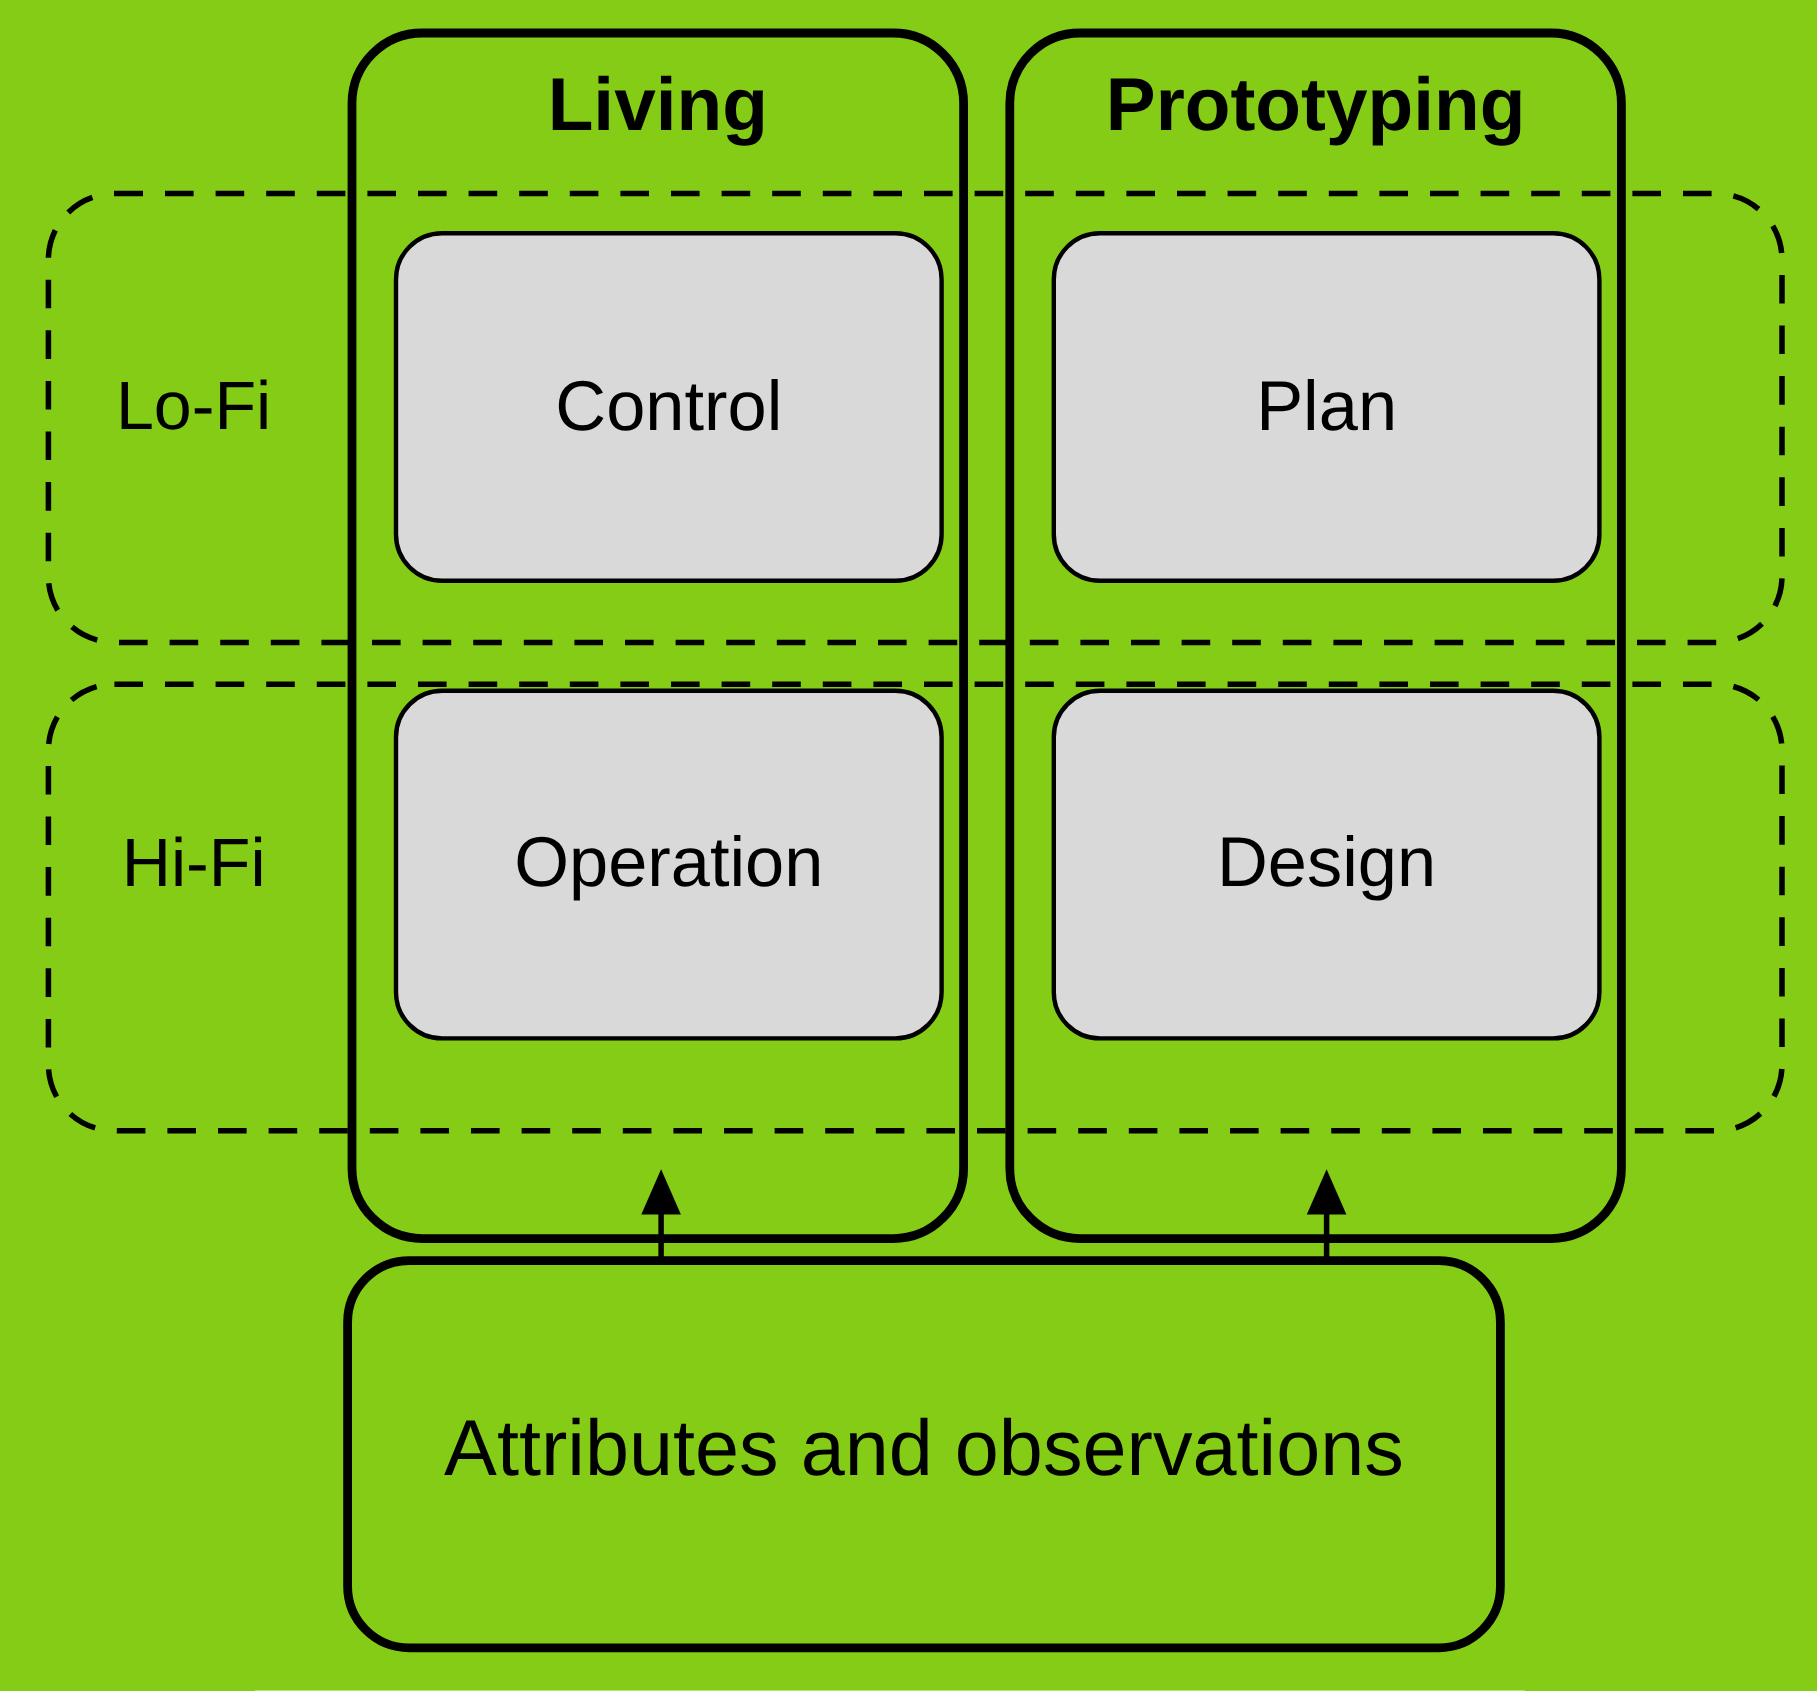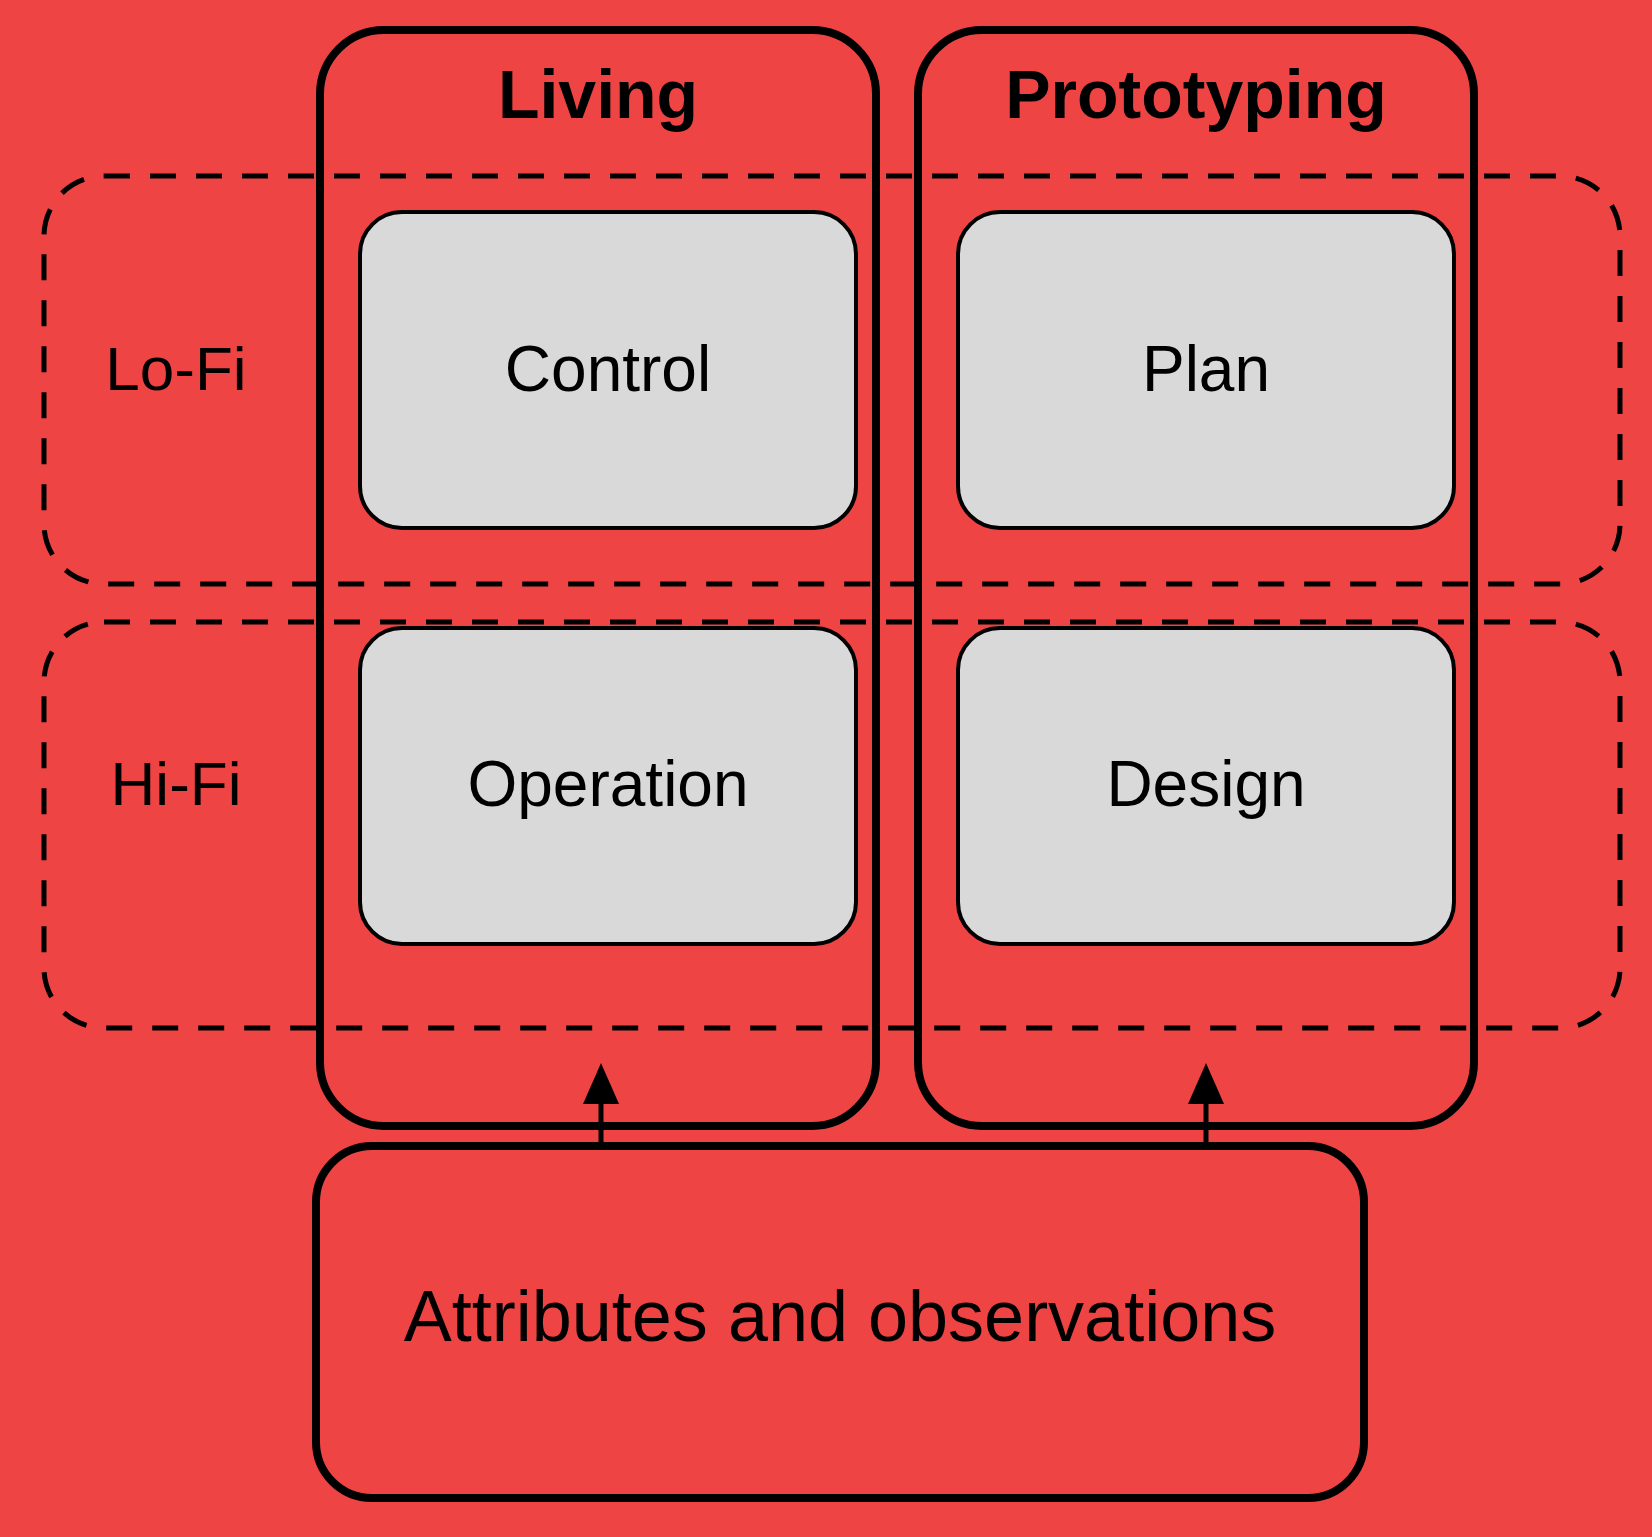--- a/index.html
+++ b/index.html
@@ -10,21 +10,21 @@
   body {
     width: 1652px;
     height: 1537px;
     font-family: "Liberation Sans", sans-serif;
     overflow: hidden;
   }
   #diagram-root {
     position: relative;
     width: 1652px;
     height: 1537px;
-    background: #ef4444;
+    background: #84cc16;
   }
   svg.canvas {
     position: absolute;
     top: 0;
     left: 0;
     width: 1652px;
     height: 1537px;
     display: block;
   }
   .outline-box {

